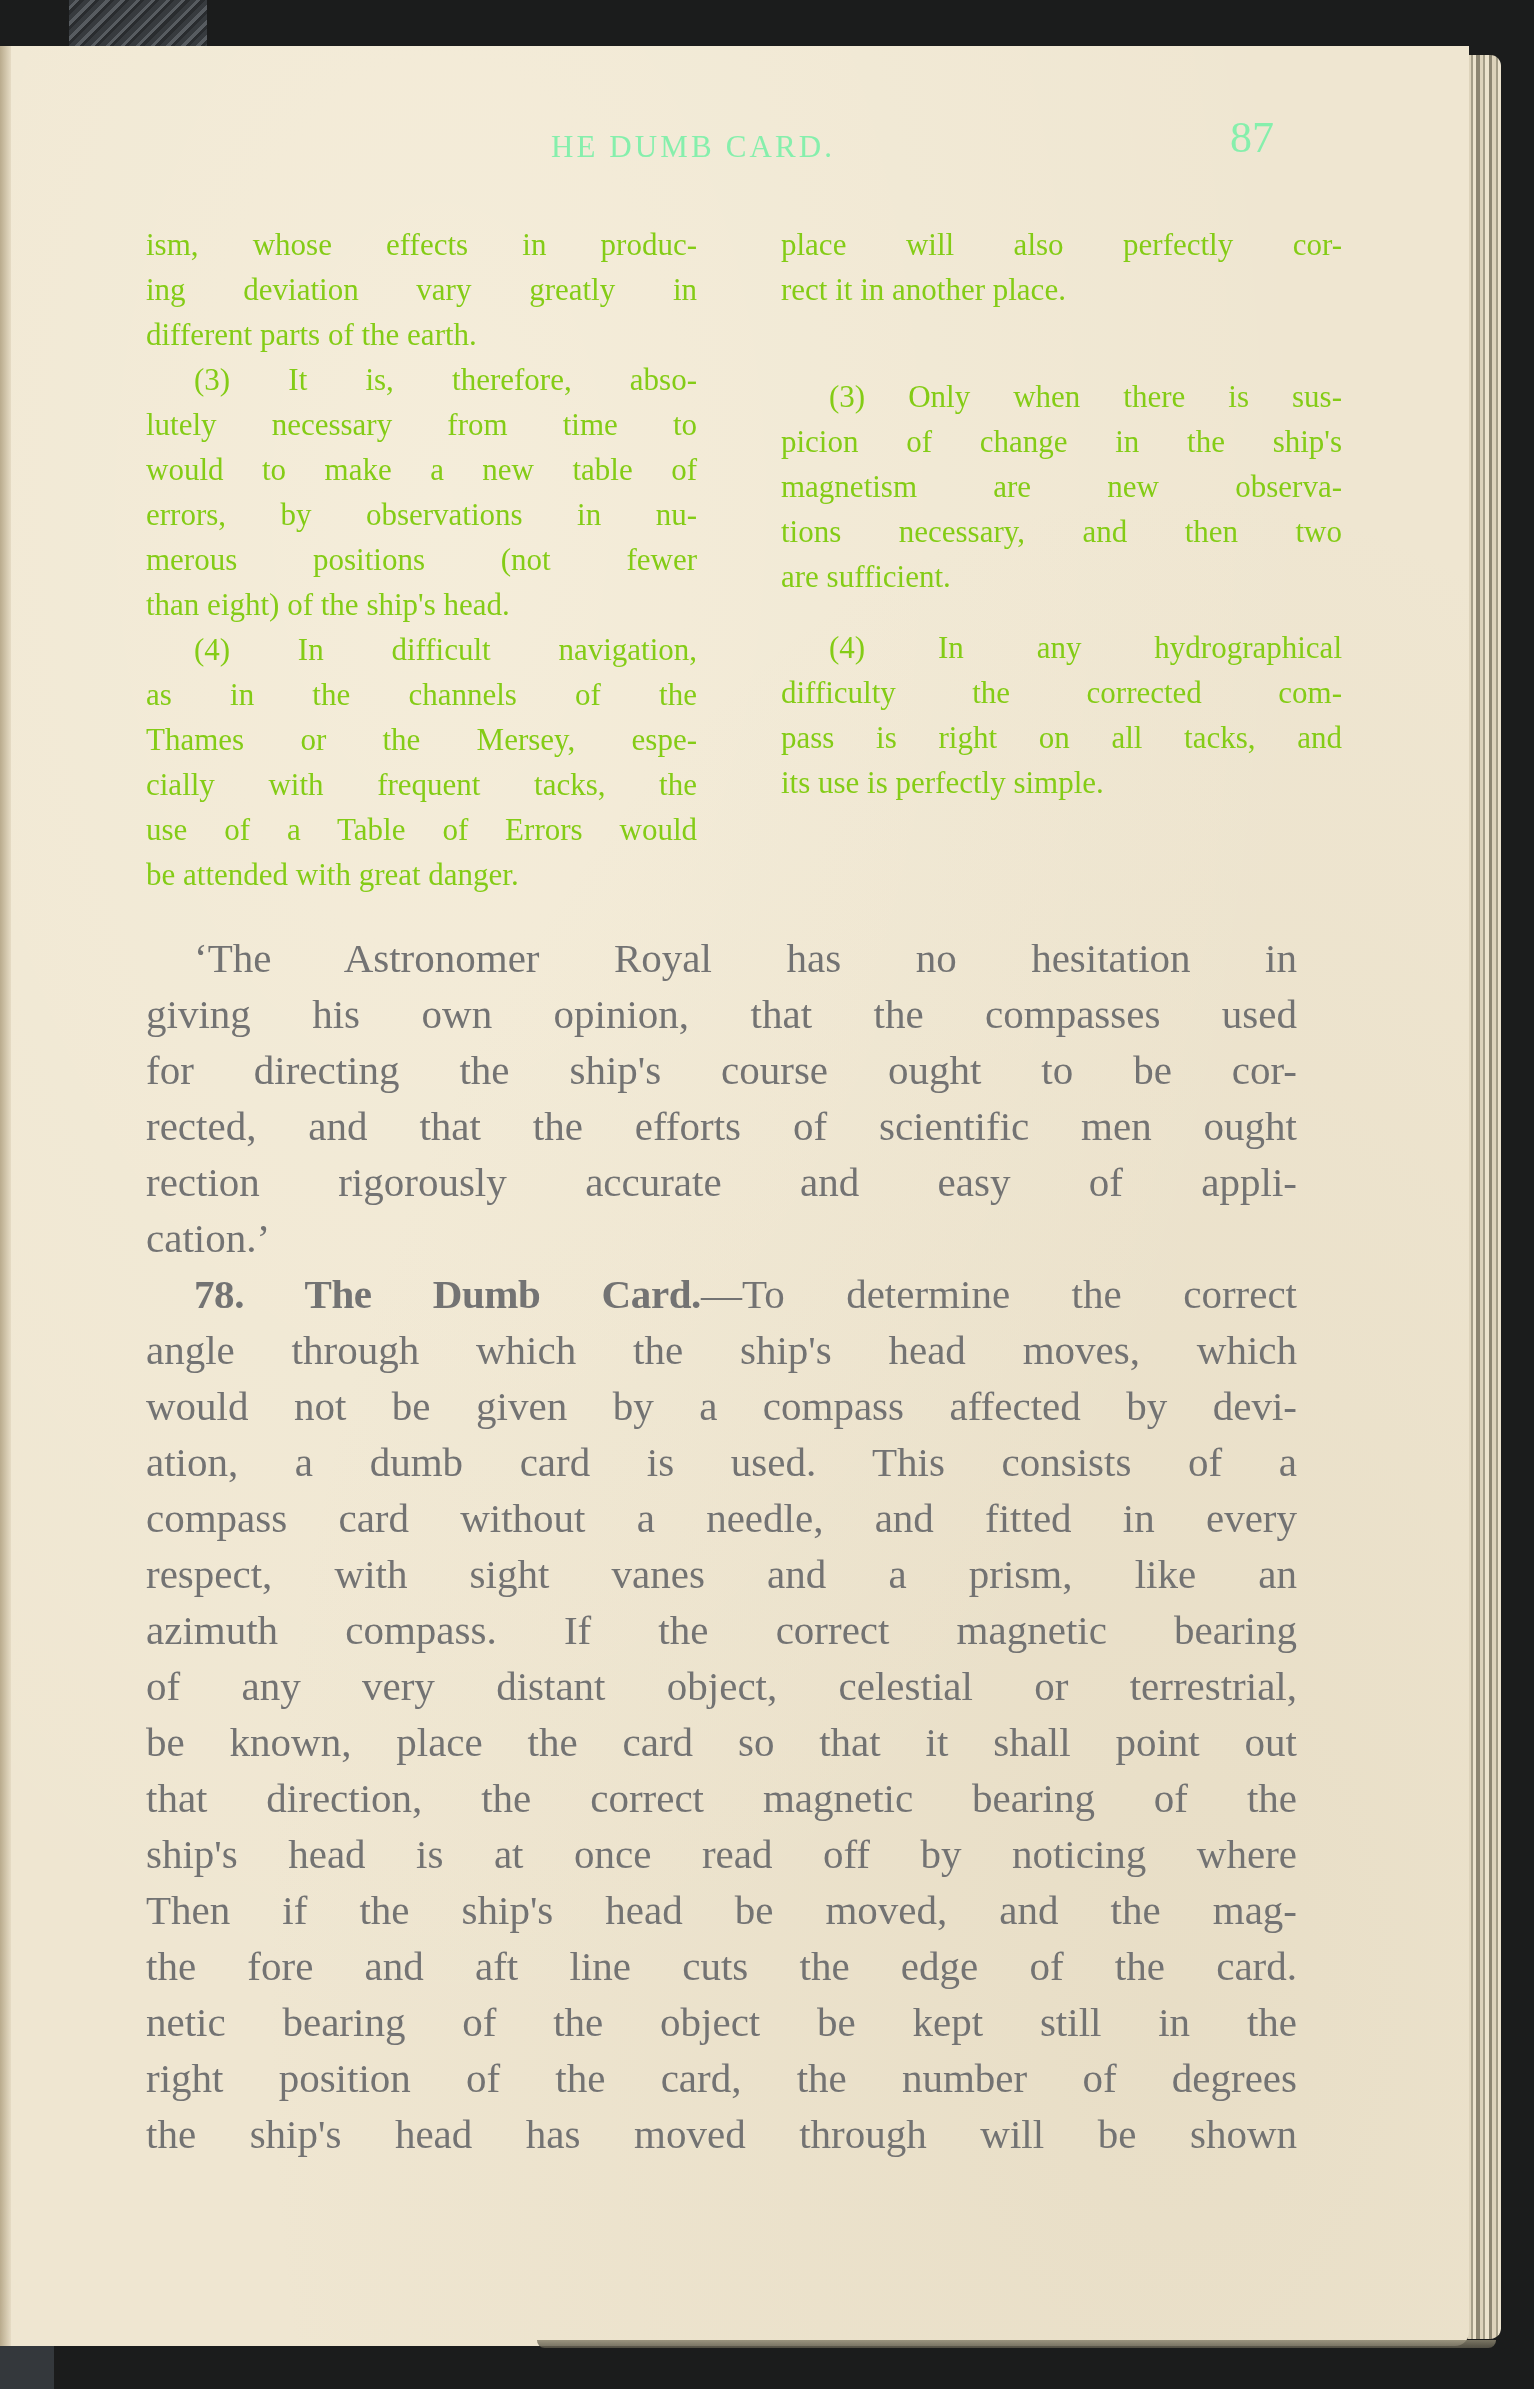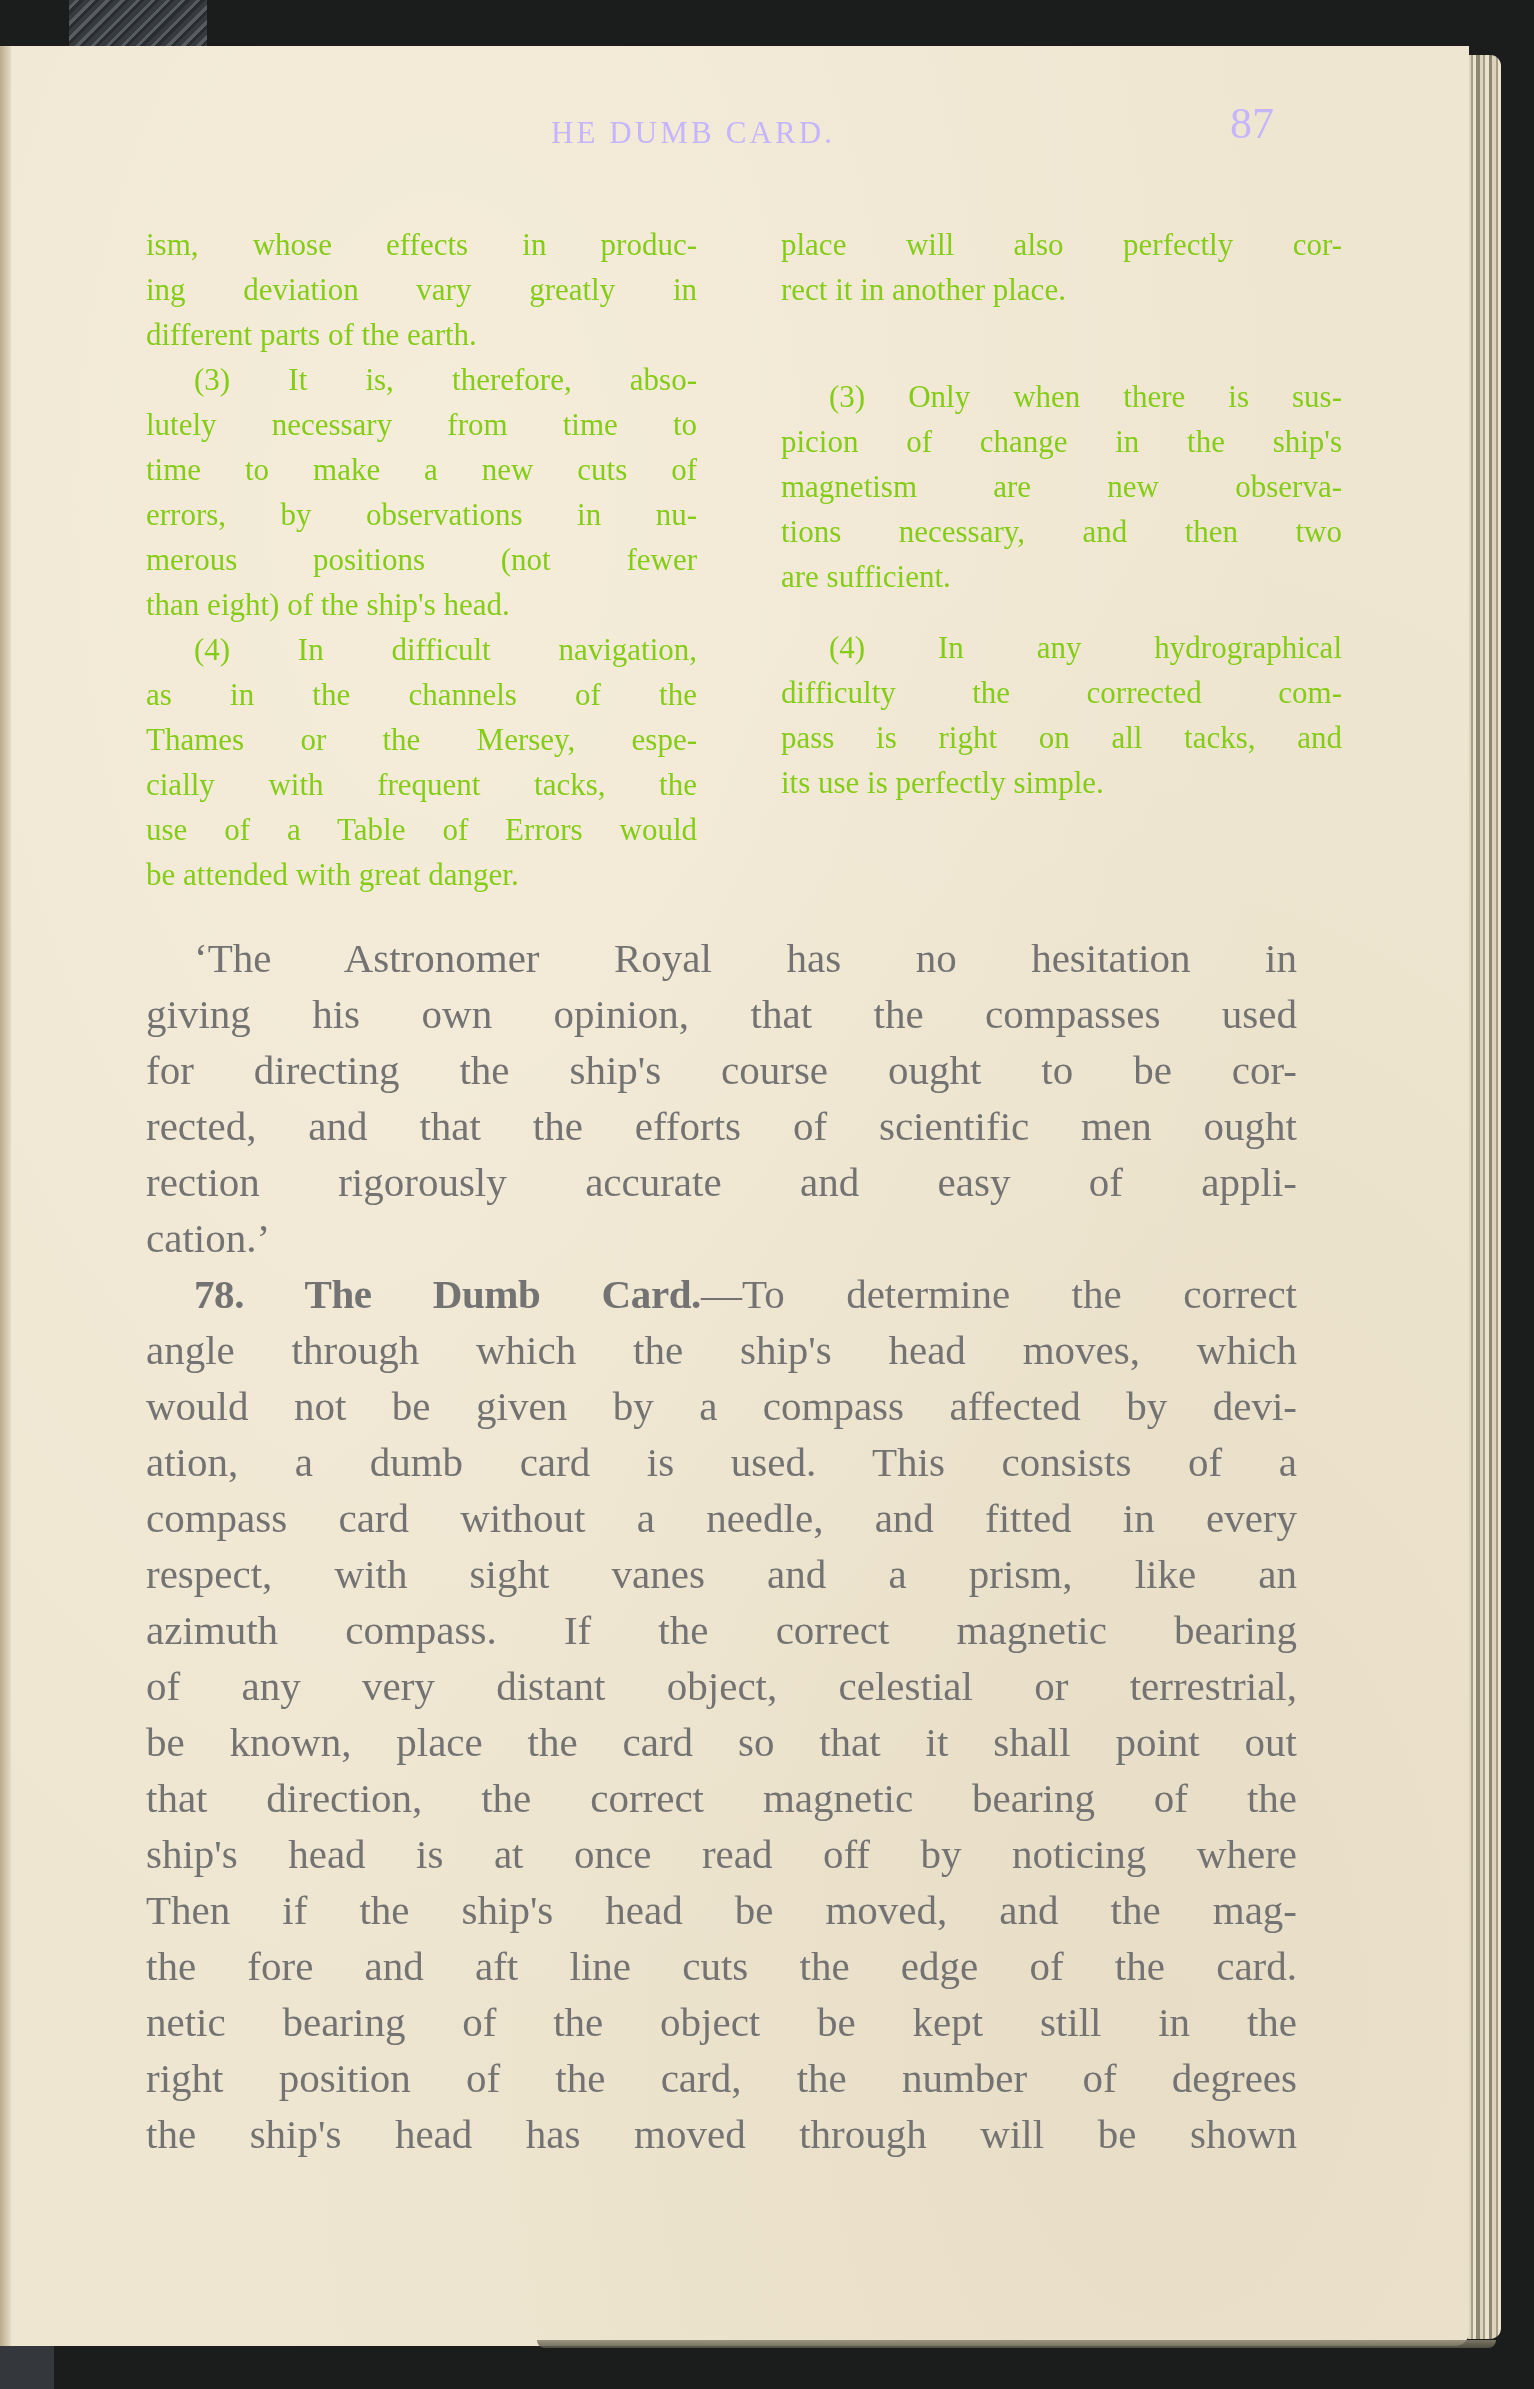--- a/index.html
+++ b/index.html
@@ -36,22 +36,22 @@
     border-top-right-radius: 10.7px; border-bottom-right-radius: 10.7px;
   }
   .page-bottom-edge {
     position: absolute; left: 537px; top: 2340px; width: 959px; height: 7.7px;
     background: linear-gradient(180deg, #8b8570, #5b574a);
     border-radius: 0 0 7.7px 7.7px;
     opacity: 0.85;
   }
 
   .running-head {
-    position: absolute; left: 0; top: 112px; width: 1198px; height: 46px;
-    color: #c4b5fd;
+    position: absolute; left: 0; top: 126px; width: 1198px; height: 46px;
+    color: #86efac;
   }
   .running-title {
     position: absolute; left: 551px; top: 3.1px;
     font-size: 31px; letter-spacing: 3.1px;
   }
   .page-number {
     position: absolute; left: 1230px; top: -14px;
     font-size: 44px;
   }
   .col {
@@ -94,21 +94,21 @@
 
 <div class="col left">
   <div>
     <span class="line">ism, whose effects in produc-</span>
     <span class="line">ing deviation vary greatly in</span>
     <span class="line end">different parts of the earth.</span>
   </div>
   <div>
     <span class="line indent">(3) It is, therefore, abso-</span>
     <span class="line">lutely necessary from time to</span>
-    <span class="line">time to make a new cuts of</span>
+    <span class="line">would to make a new table of</span>
     <span class="line">errors, by observations in nu-</span>
     <span class="line">merous positions (not fewer</span>
     <span class="line end">than eight) of the ship's head.</span>
   </div>
   <div>
     <span class="line indent">(4) In difficult navigation,</span>
     <span class="line">as in the channels of the</span>
     <span class="line">Thames or the Mersey, espe-</span>
     <span class="line">cially with frequent tacks, the</span>
     <span class="line">use of a Table of Errors would</span>

